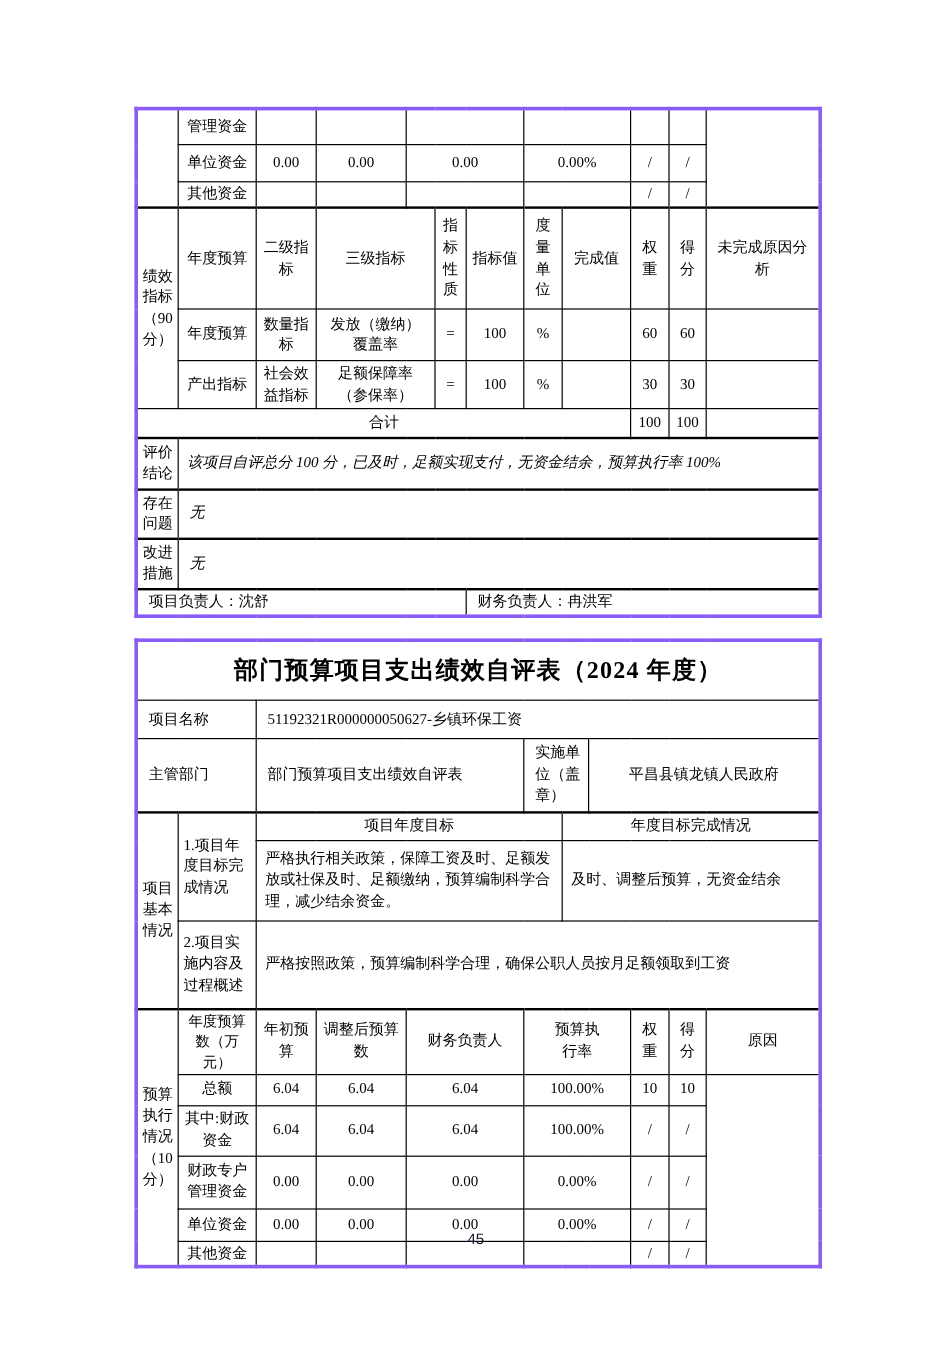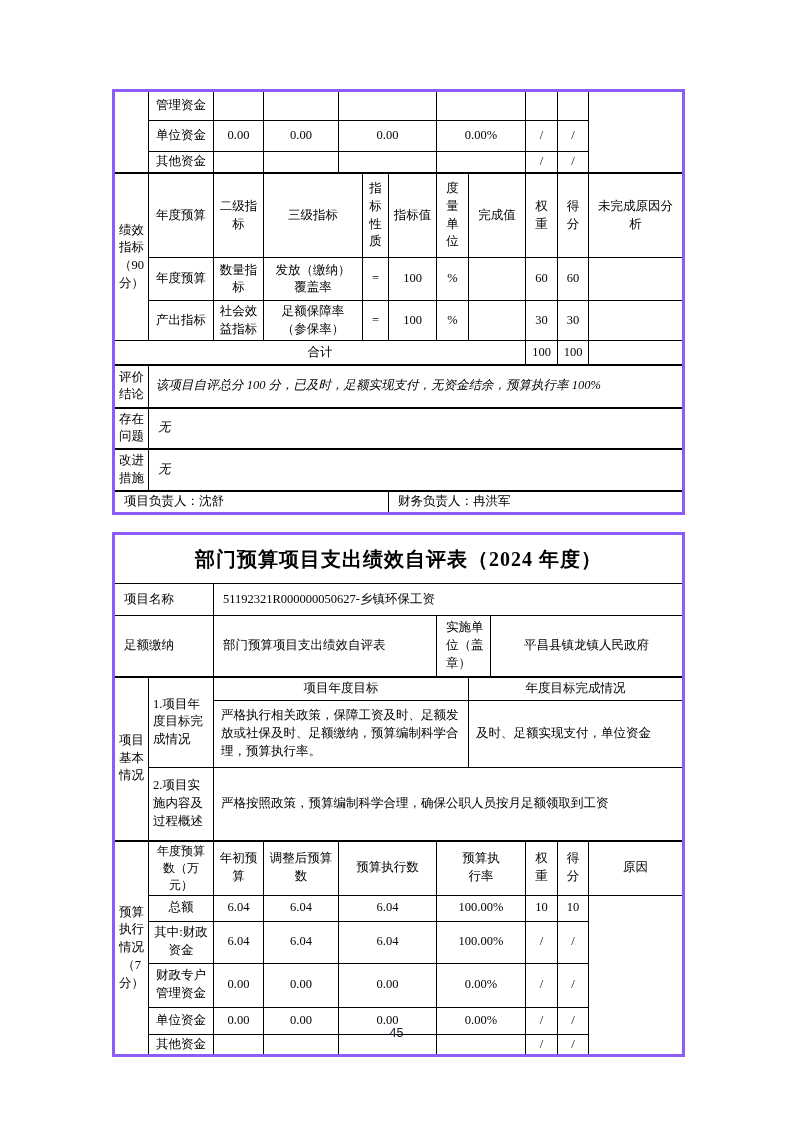--- a/index.html
+++ b/index.html
@@ -174,62 +174,62 @@
         <tr style="height:50px">
       <td colspan="11" class="ttl">部门预算项目支出绩效自评表（2024 年度）</td>
     </tr>
 
     <tr style="height:32px">
       <td colspan="2" class="lft">项目名称</td>
       <td colspan="9" class="lft">51192321R000000050627-乡镇环保工资</td>
     </tr>
 
     <tr style="height:61px">
-      <td colspan="2" class="lft">足额缴纳</td>
+      <td colspan="2" class="lft">主管部门</td>
       <td colspan="3" class="lft">部门预算项目支出绩效自评表</td>
       <td colspan="2" class="lft">实施单
 位（盖
 章）</td>
       <td colspan="4">平昌县镇龙镇人民政府</td>
     </tr>
 
     <tr class="thick" style="height:24px">
       <td rowspan="3">项目
 基本
 情况</td>
       <td rowspan="2" class="lft" style="padding-left:4px">1.项目年
 度目标完
 成情况</td>
       <td colspan="4">项目年度目标</td>
       <td colspan="5">年度目标完成情况</td>
     </tr>
     <tr style="height:67px">
-      <td colspan="4" class="para">严格执行相关政策，保障工资及时、足额发放或社保及时、足额缴纳，预算编制科学合理，预算执行率。</td>
-      <td colspan="5" class="para">及时、足额实现支付，单位资金</td>
+      <td colspan="4" class="para">严格执行相关政策，保障工资及时、足额发放或社保及时、足额缴纳，预算编制科学合理，减少结余资金。</td>
+      <td colspan="5" class="para">及时、调整后预算，无资金结余</td>
     </tr>
     <tr style="height:73px">
       <td class="lft" style="padding-left:4px">2.项目实
 施内容及
 过程概述</td>
       <td colspan="9" class="para">严格按照政策，预算编制科学合理，确保公职人员按月足额领取到工资</td>
     </tr>
 
     <tr class="thick" style="height:43px">
       <td rowspan="6">预算
 执行
 情况
-（7
+（10
 分）</td>
       <td class="fs12">年度预算
 数（万元）</td>
       <td>年初预
 算</td>
       <td>调整后预算
 数</td>
-      <td>预算执行数</td>
+      <td>财务负责人</td>
       <td colspan="3">预算执
 行率</td>
       <td>权
 重</td>
       <td>得
 分</td>
       <td>原因</td>
     </tr>
     <tr style="height:26px">
       <td>总额</td>

